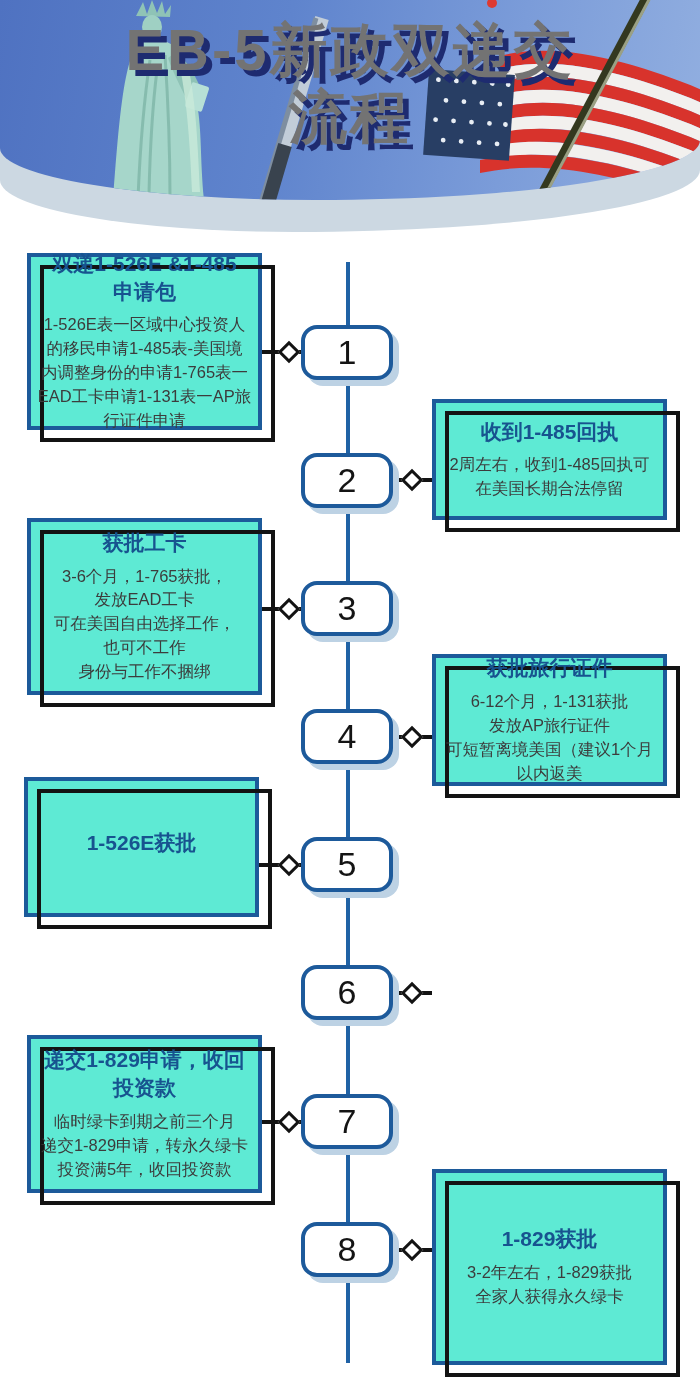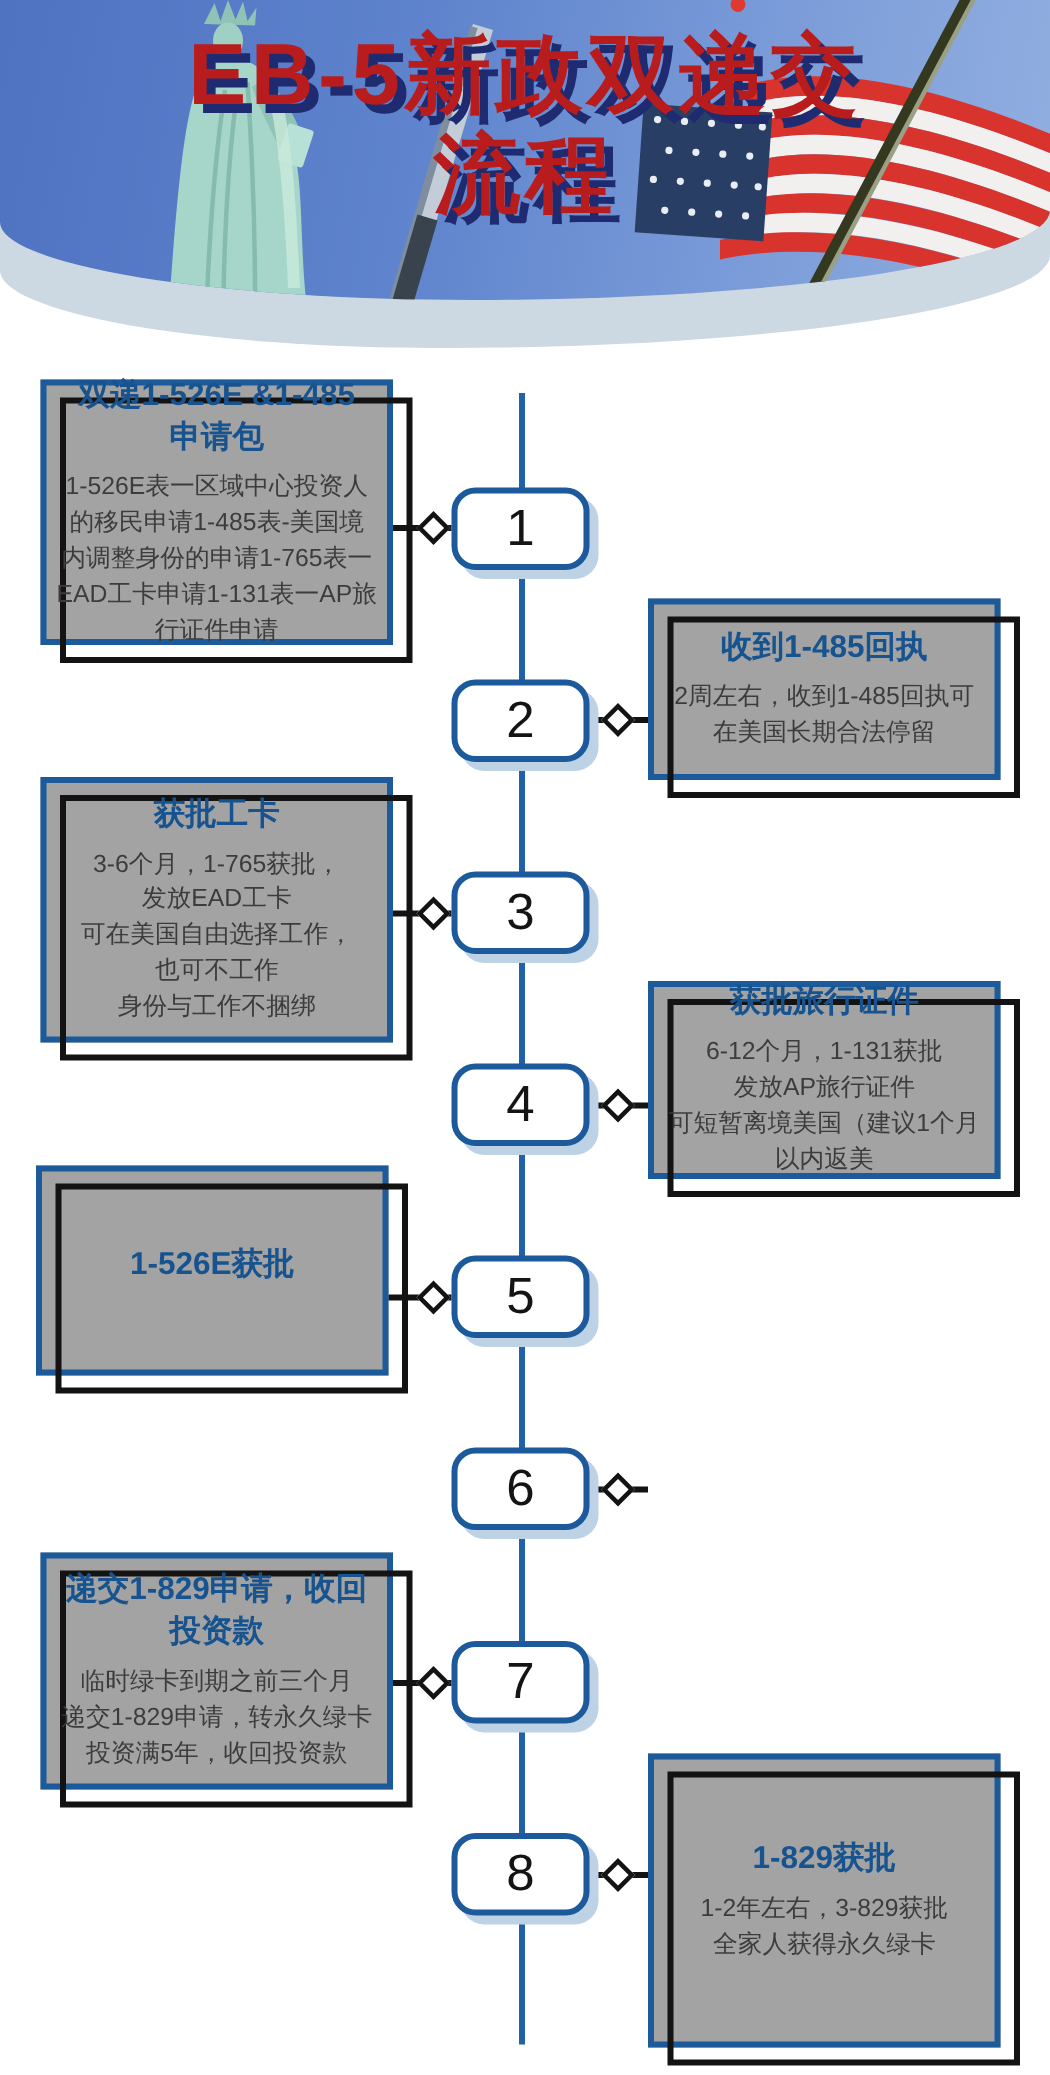--- a/index.html
+++ b/index.html
@@ -19,21 +19,21 @@
     position:absolute; top:0; left:0; width:700px; height:200px;
     background:linear-gradient(100deg,#4f72c1 0%,#5f84cd 40%,#7b9cd9 72%,#92afe0 100%);
     border-radius:0 0 55% 45% / 0 0 60px 52px;
     overflow:hidden;
   }
   .photo-svg { position:absolute; top:0; left:0; }
   .page-title {
     position:absolute; top:16px; left:0; width:700px; z-index:5;
     margin:0; text-align:center;
     font-size:58px; font-weight:bold; letter-spacing:3px; line-height:1.16;
-    color:#b91c1c; text-shadow:6px 6px 0 #1e2b70;
+    color:#737373; text-shadow:6px 6px 0 #1e2b70;
     white-space:pre-line;
   }
 
   
   .vline { position:absolute; left:346px; top:262px; width:4px; height:1101px; background:#2062a5; }
 
   .num {
     position:absolute; left:301px; width:92px; height:55px; box-sizing:border-box;
     background:#ffffff; border:4px solid #1d5a9b; border-radius:16px;
     box-shadow:6px 6px 0 #bdd2e4;
@@ -52,21 +52,21 @@
     transform:translate(-50%,-50%) rotate(45deg);
   }
   .conn.left  .diamond { left:31px; }
   .conn.right .diamond { left:19px; }
   .c1{top:350px}.c2{top:478px}.c3{top:607px}.c4{top:735px}
   .c5{top:863px}.c6{top:991px}.c7{top:1120px}.c8{top:1248px}
 
   
   .card {
     position:absolute; width:235px; box-sizing:border-box;
-    background:#a3a3a3; border:4px solid #1c5a9a;
+    background:#5eead4; border:4px solid #1c5a9a;
     display:flex; flex-direction:column; justify-content:center;
     z-index:2; padding:8px 4px;
   }
   .card::before {
     content:""; position:absolute; z-index:-1;
     top:8px; left:9px; right:-17px; bottom:-16px;
     border:4px solid #131313;
   }
   .card h2 {
     margin:0 0 8px; text-align:center;
@@ -195,21 +195,21 @@
   </section>
   <section class="card s7">
     <h2>递交1-829申请，收回
 投资款</h2>
     <p>临时绿卡到期之前三个月
 递交1-829申请，转永久绿卡
 投资满5年，收回投资款</p>
   </section>
   <section class="card s8">
     <h2>1-829获批</h2>
-    <p>1-2年左右，3-829获批
+    <p>3-2年左右，1-829获批
 全家人获得永久绿卡</p>
   </section>
 
   <div class="num n1">1</div>
   <div class="num n2">2</div>
   <div class="num n3">3</div>
   <div class="num n4">4</div>
   <div class="num n5">5</div>
   <div class="num n6">6</div>
   <div class="num n7">7</div>

